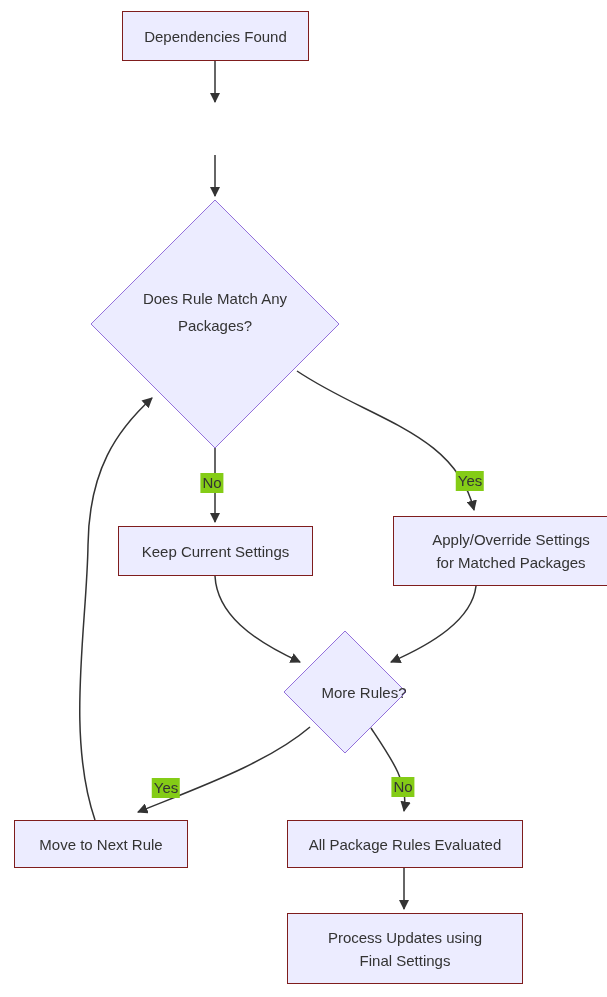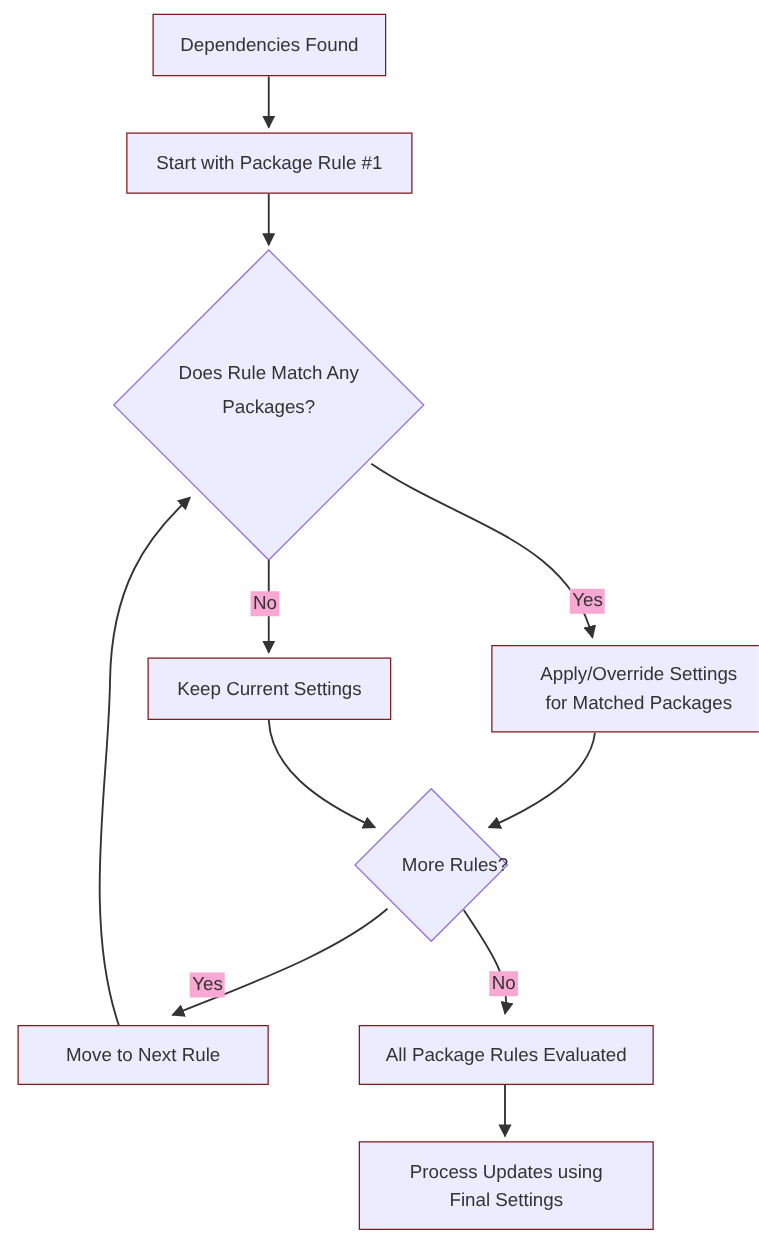--- a/index.html
+++ b/index.html
@@ -15,21 +15,21 @@
     background:#ECECFF;border:1px solid #7f1d1d;
     display:flex;flex-direction:column;align-items:center;justify-content:center;
     text-align:center;font-size:15px;line-height:23px;color:#333333;
   }
   .diamond-label{
     position:absolute;z-index:2;transform:translate(-50%,-50%);
     text-align:center;font-size:15px;line-height:27px;color:#333333;white-space:nowrap;
   }
   .edge-label{
     position:absolute;z-index:3;transform:translate(-50%,-50%);
-    background:#f9a8d4;padding:0 2px;font-size:15px;line-height:20px;color:#333333;
+    background:#84cc16;padding:0 2px;font-size:15px;line-height:20px;color:#333333;
   }
 </style>
 </head>
 <body>
 
 <div id="canvas">
 
   <svg class="edge-layer" width="607" height="997" viewBox="0 0 607 997">
     <defs>
       <marker id="arrow" viewBox="0 0 10 10" refX="9" refY="5" markerWidth="7" markerHeight="7" orient="auto-start-reverse">
@@ -49,34 +49,31 @@
     <path d="M310,727 C268,763 197,788 138,812" fill="none" stroke="#333333" stroke-width="1.5" marker-end="url(#arrow)"></path>
     <path d="M371,728 C391,758 409,783 404,811" fill="none" stroke="#333333" stroke-width="1.5" marker-end="url(#arrow)"></path>
     <path d="M95,820 C66,735 87,625 88,545 C89,470 117,430 152,398" fill="none" stroke="#333333" stroke-width="1.5" marker-end="url(#arrow)"></path>
     <path d="M404,868 L404,909" fill="none" stroke="#333333" stroke-width="1.5" marker-end="url(#arrow)"></path>
   </svg>
 
   <div class="node" style="left:122px;top:11px;width:187px;height:50px;">
     <span>Dependencies Found</span>
   </div>
 
-  <div class="node" style="left:101px;top:106px;width:229px;height:49px;">
-    <span>Start with Package Rule #1</span>
-  </div>
 
   <div class="node" style="left:118px;top:526px;width:195px;height:50px;">
     <span>Keep Current Settings</span>
   </div>
 
   <div class="node" style="left:357px;top:516px;width:236px;height:70px;margin-left:36px;">
     <span>Apply/Override Settings</span>
     <span>for Matched Packages</span>
   </div>
 
-  <div class="node" style="left:14px;top:820px;width:201px;height:48px;">
+  <div class="node" style="left:14px;top:820px;width:174px;height:48px;">
     <span>Move to Next Rule</span>
   </div>
 
   <div class="node" style="left:287px;top:820px;width:236px;height:48px;text-align:center;">
     <span>All Package Rules Evaluated</span>
   </div>
 
   <div class="node" style="left:287px;top:913px;width:236px;height:71px;">
     <span>Process Updates using</span>
     <span>Final Settings</span>

